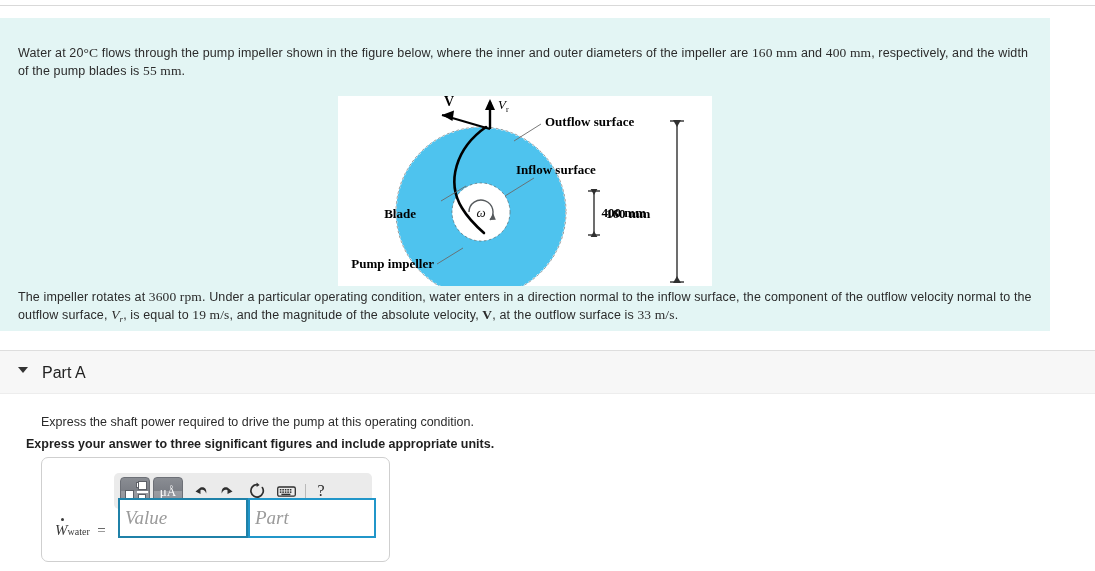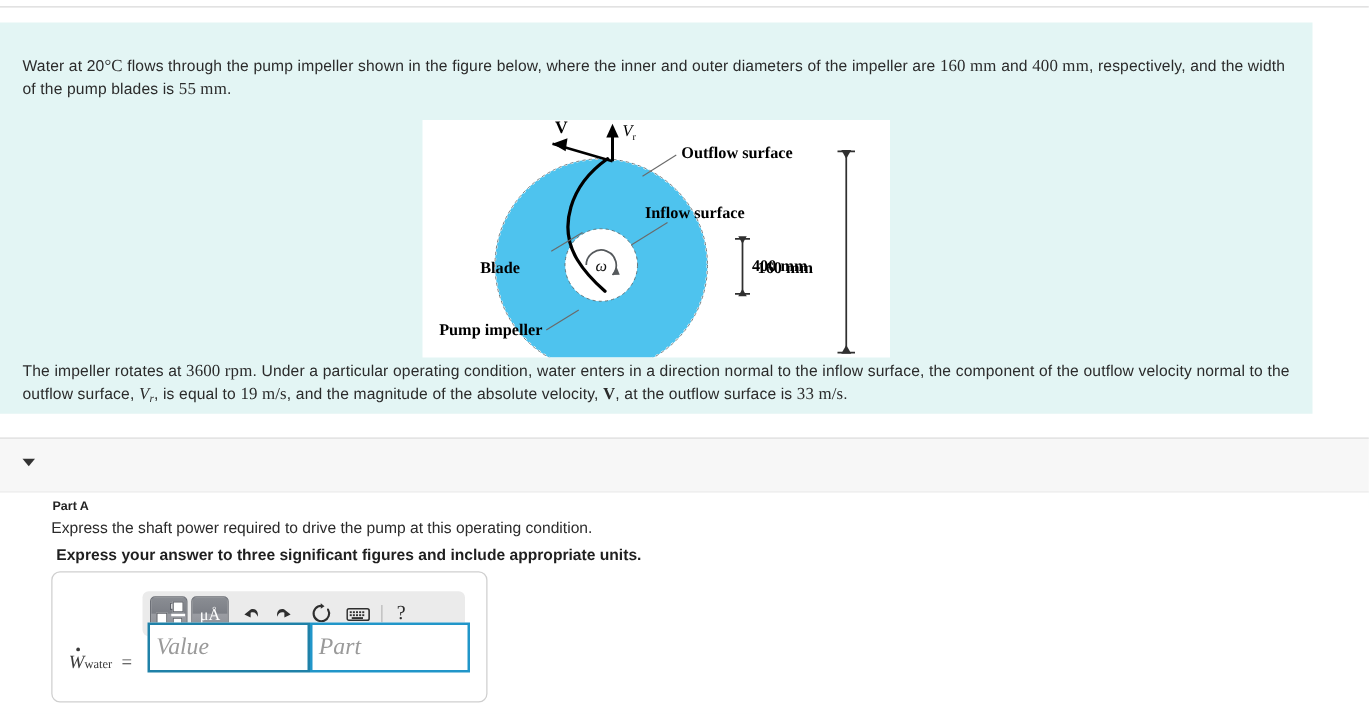--- a/index.html
+++ b/index.html
@@ -83,36 +83,35 @@
     position: absolute;
     left: 18px; top: 16px;
     width: 0; height: 0;
     border-left: 5px solid transparent;
     border-right: 5px solid transparent;
     border-top: 6px solid #333;
   }
   .part-title {
     position: absolute;
     left: 42px; top: 13px;
-    font-size: 10px;
-    font-weight: bold;
+    font-size: 16px;
+    font-weight: normal;
     color: #222;
-    margin-top: 36px;
   }
 
   
   .q-prompt {
     position: absolute;
     left: 41px; top: 415px;
     font-size: 12.5px;
     color: #2b2b2b;
   }
   .q-instruction {
     position: absolute;
-    left: 45px; top: 437px;
+    left: 26px; top: 437px;
     font-size: 12.5px;
     font-weight: bold;
     color: #1f1f1f;
   }
 
   
   .answer-card {
     position: absolute;
     left: 41px; top: 457px;
     width: 349px; height: 105px;

